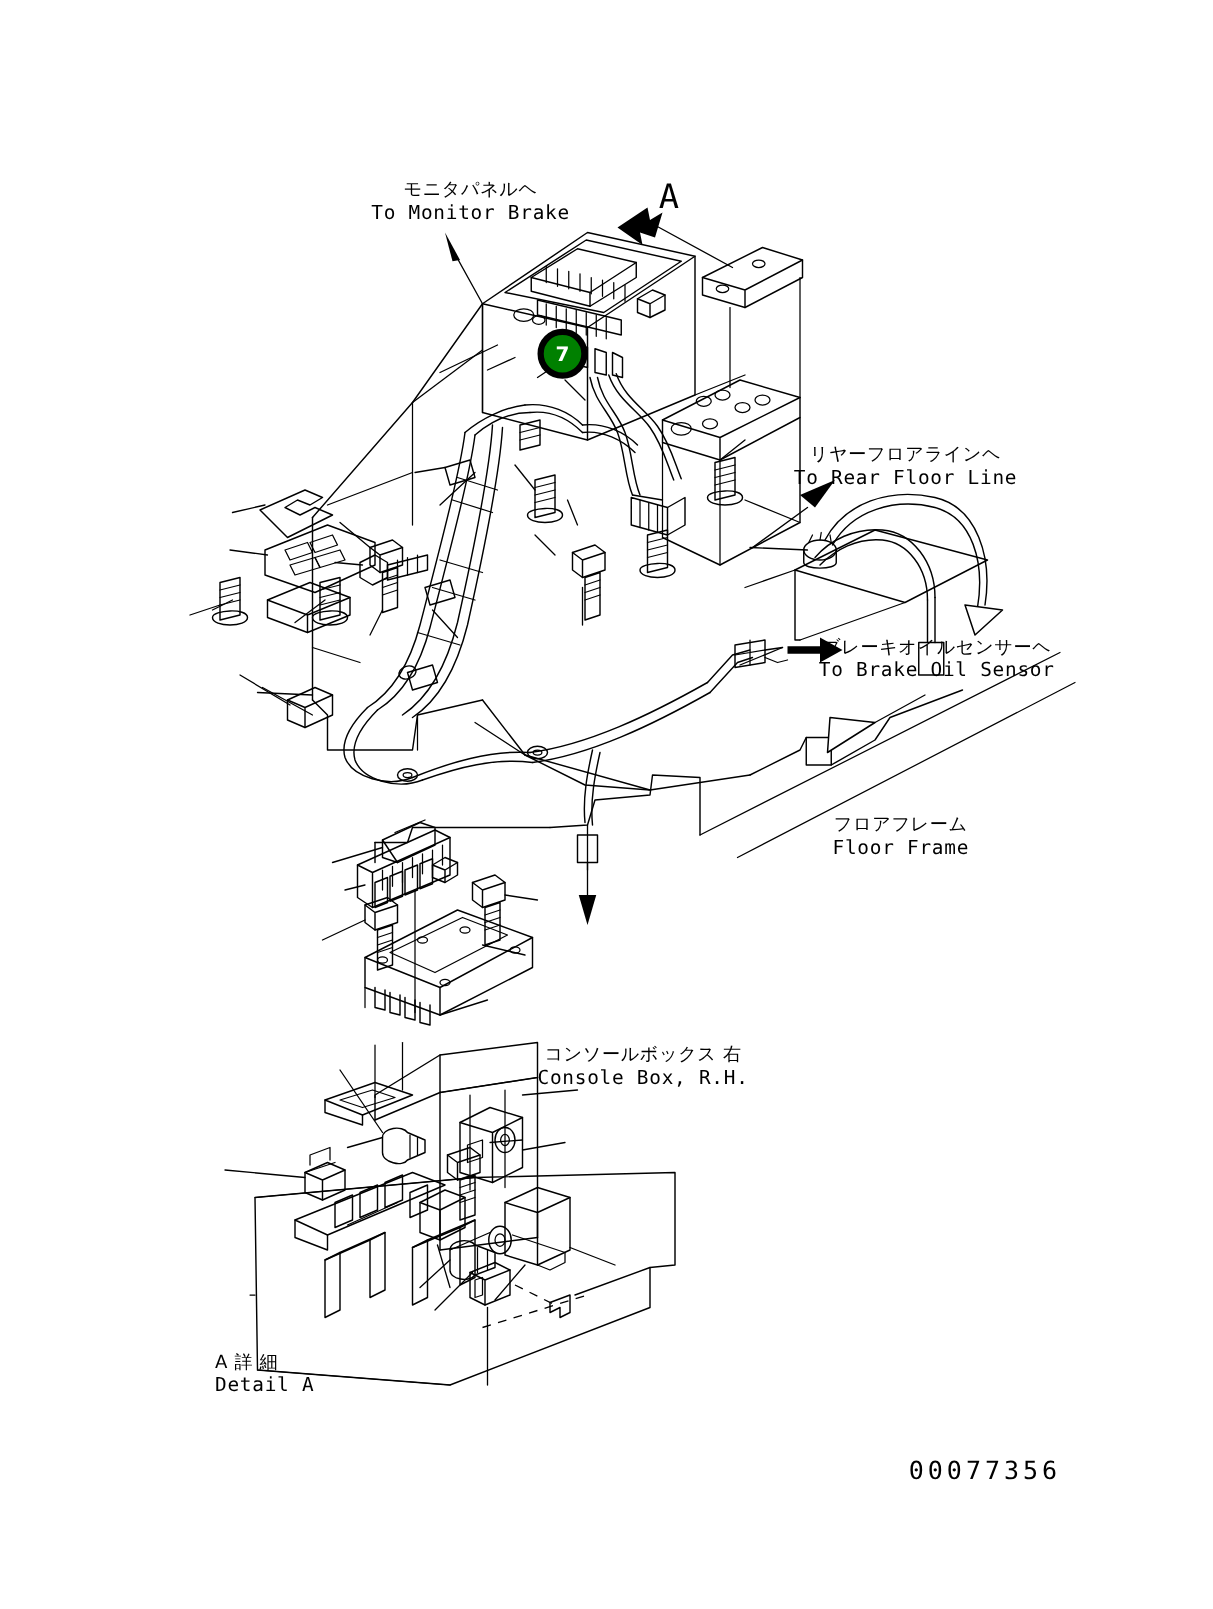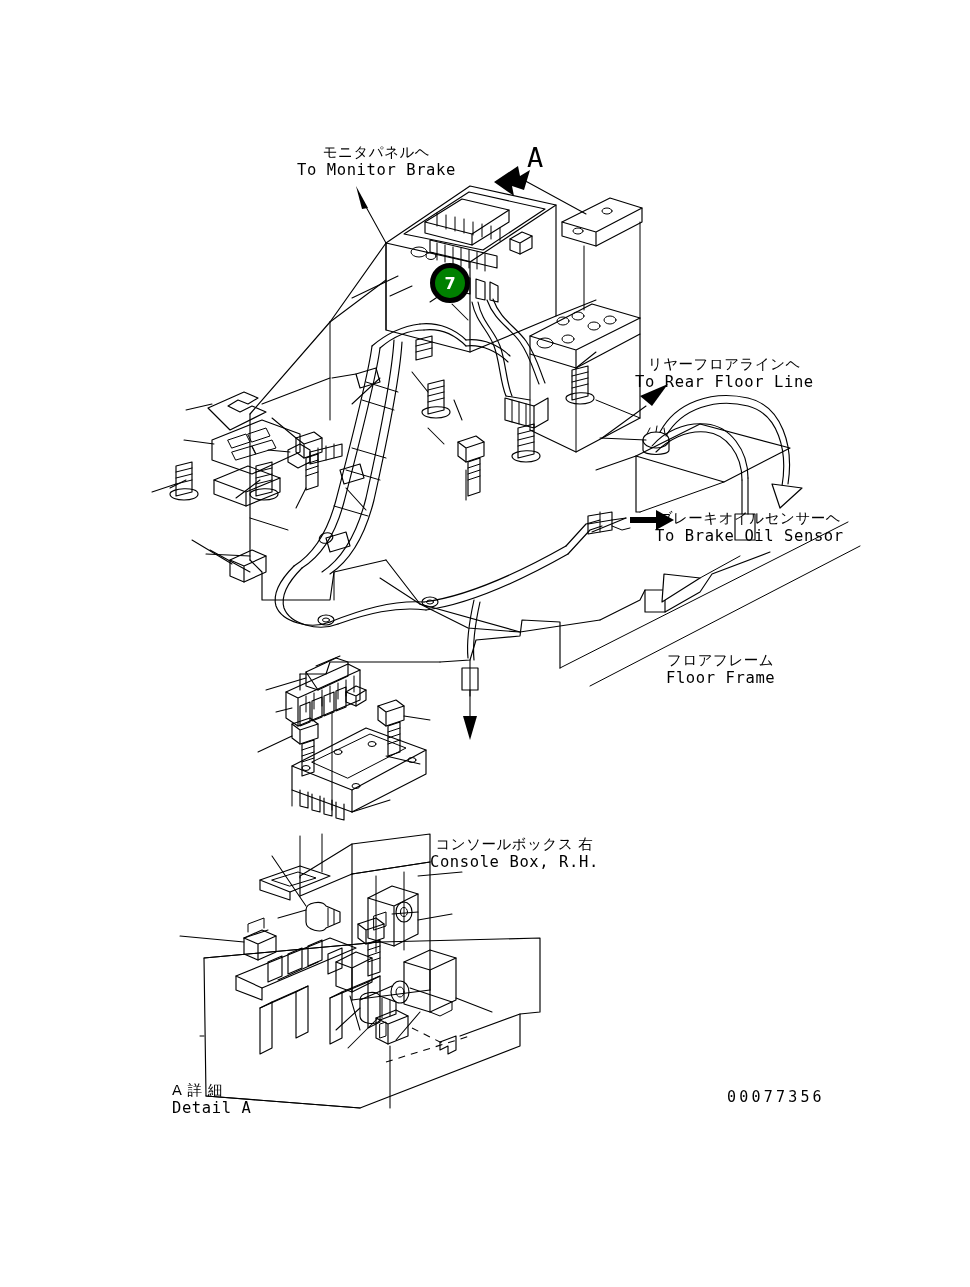--- a/index.html
+++ b/index.html
@@ -87,23 +87,23 @@
     top: 142px;
     font-family: "DejaVu Sans Mono", monospace;
     font-size: 27px;
     color: #000000;
   }
 
   
   #drawing-number {
     position: absolute;
     left: 727px;
-    top: 1088px;
+    top: 1164px;
     font-family: "DejaVu Sans Mono", monospace;
-    font-size: 15px;
+    font-size: 20px;
     letter-spacing: 3.2px;
     color: #000000;
   }
 
   
   #callout-7 {
     position: absolute;
     left: 430px;
     top: 263px;
     width: 40px;

